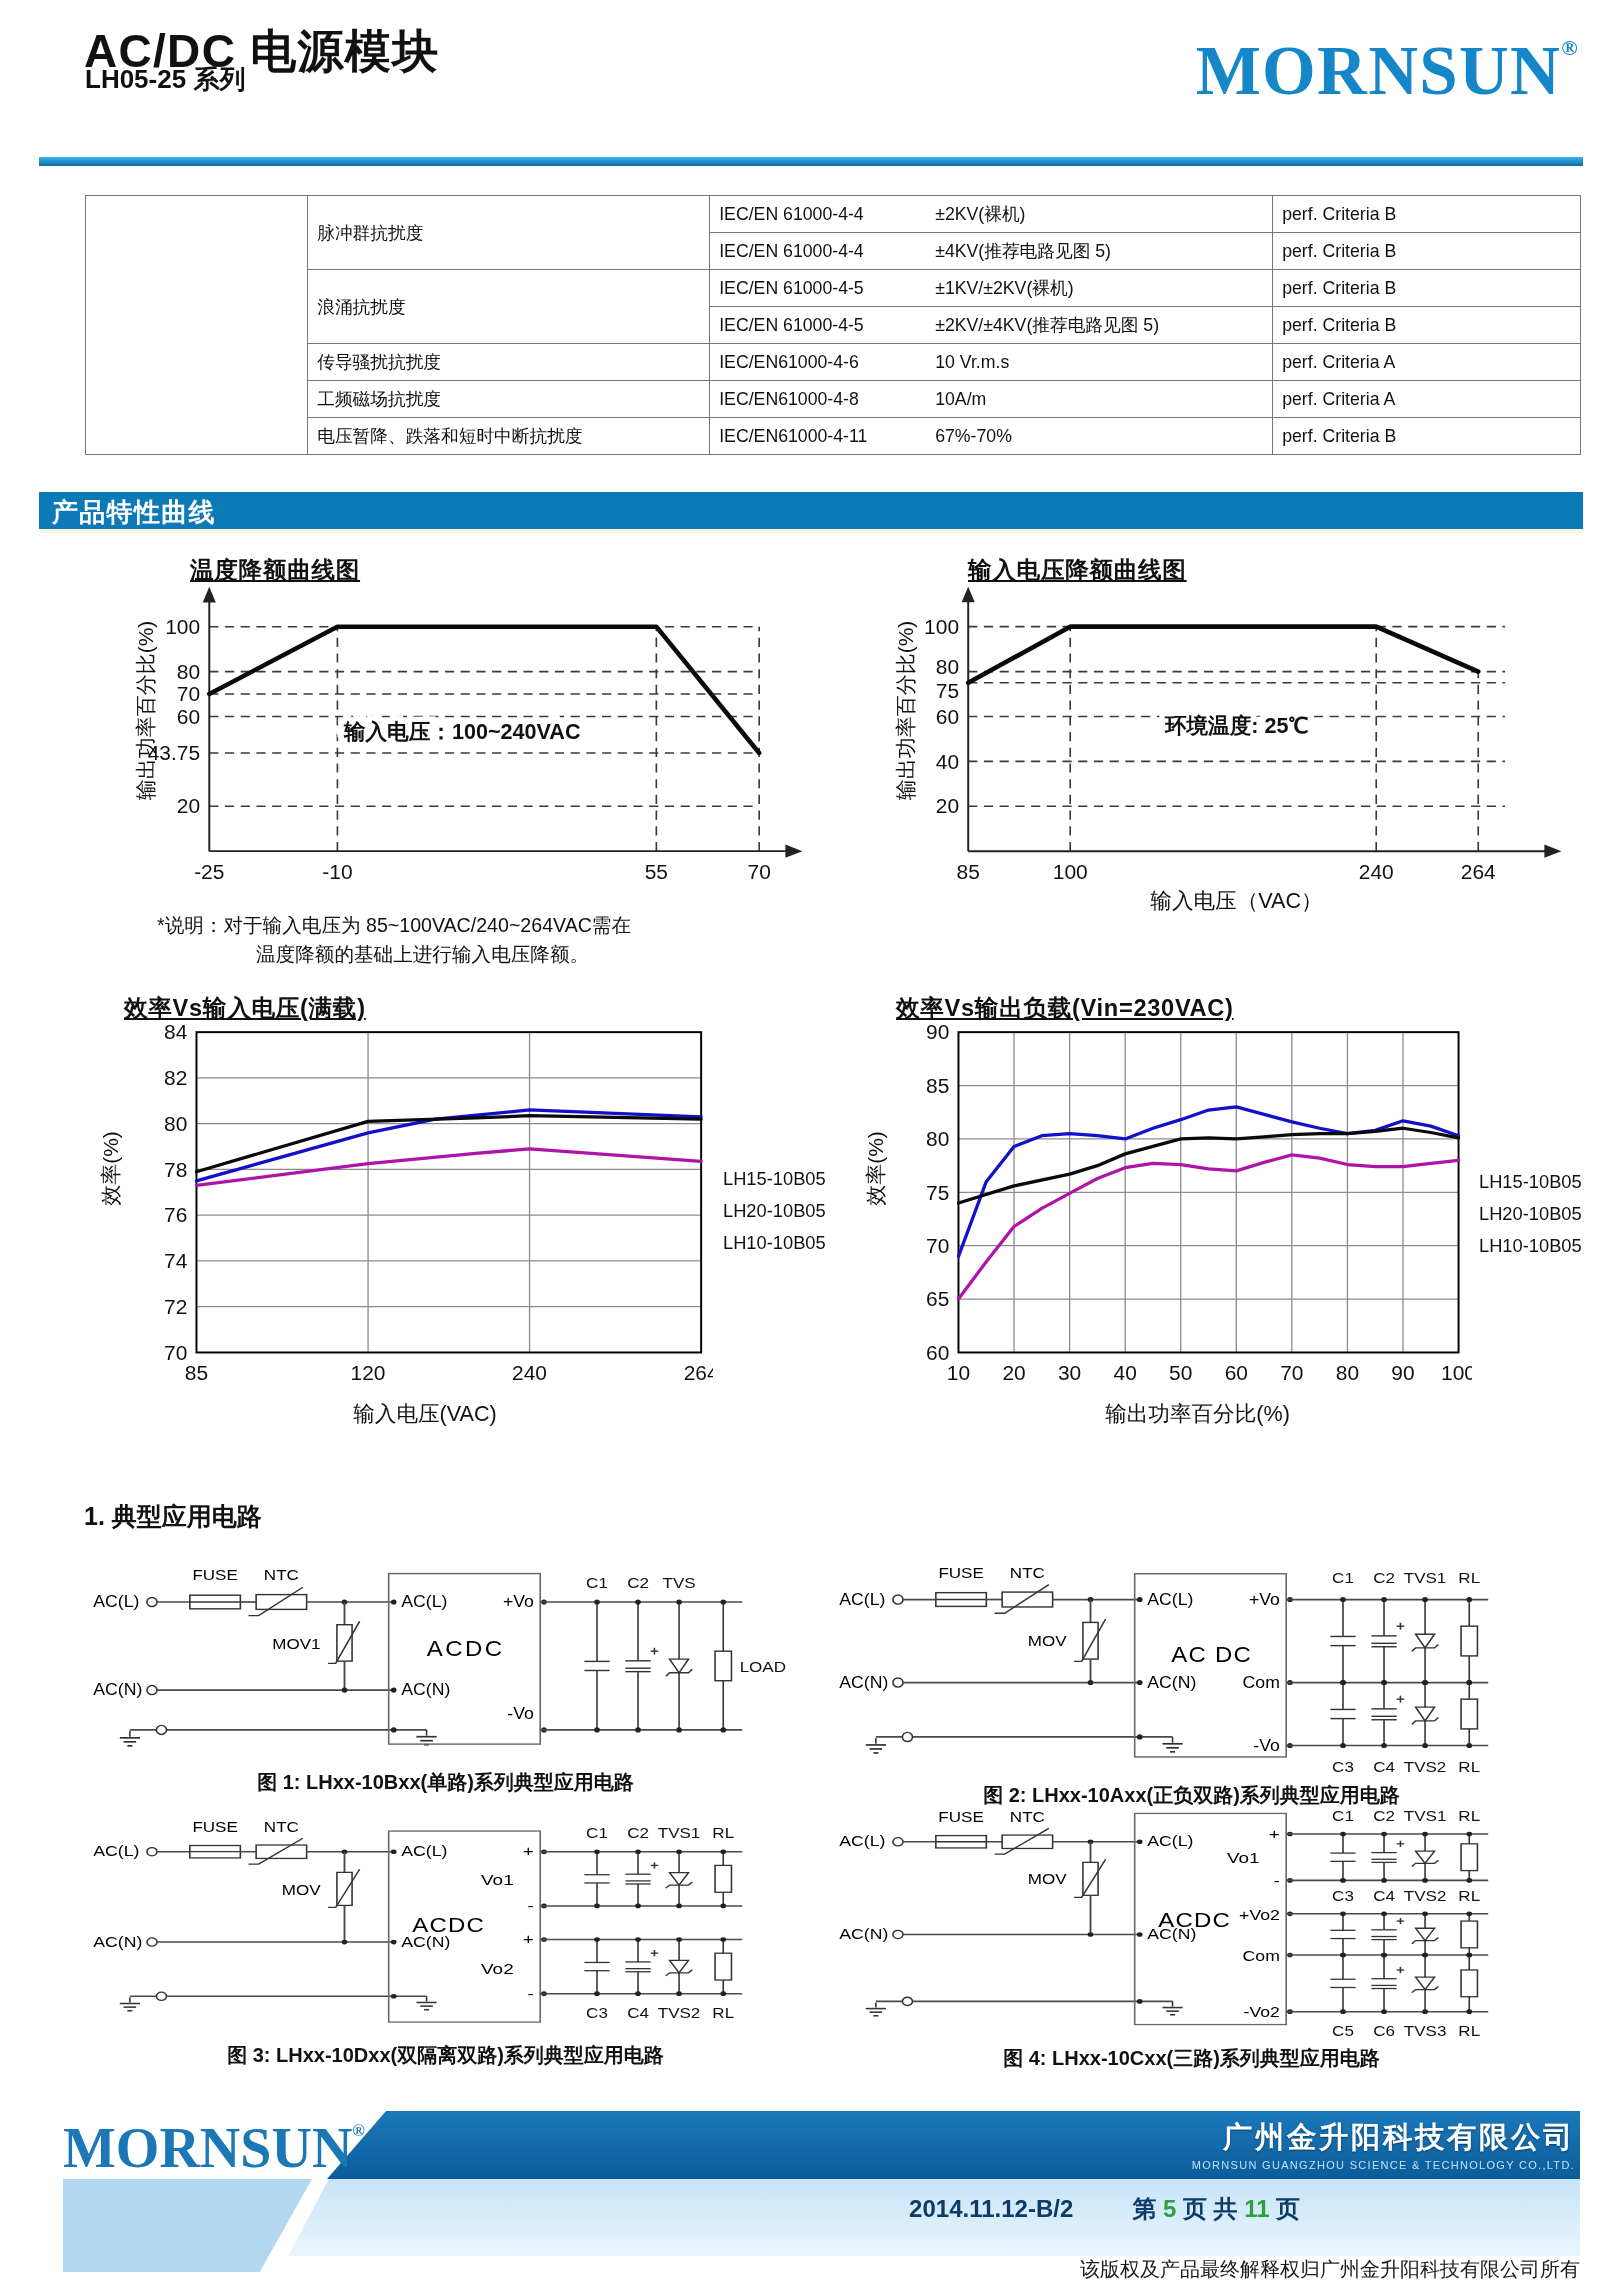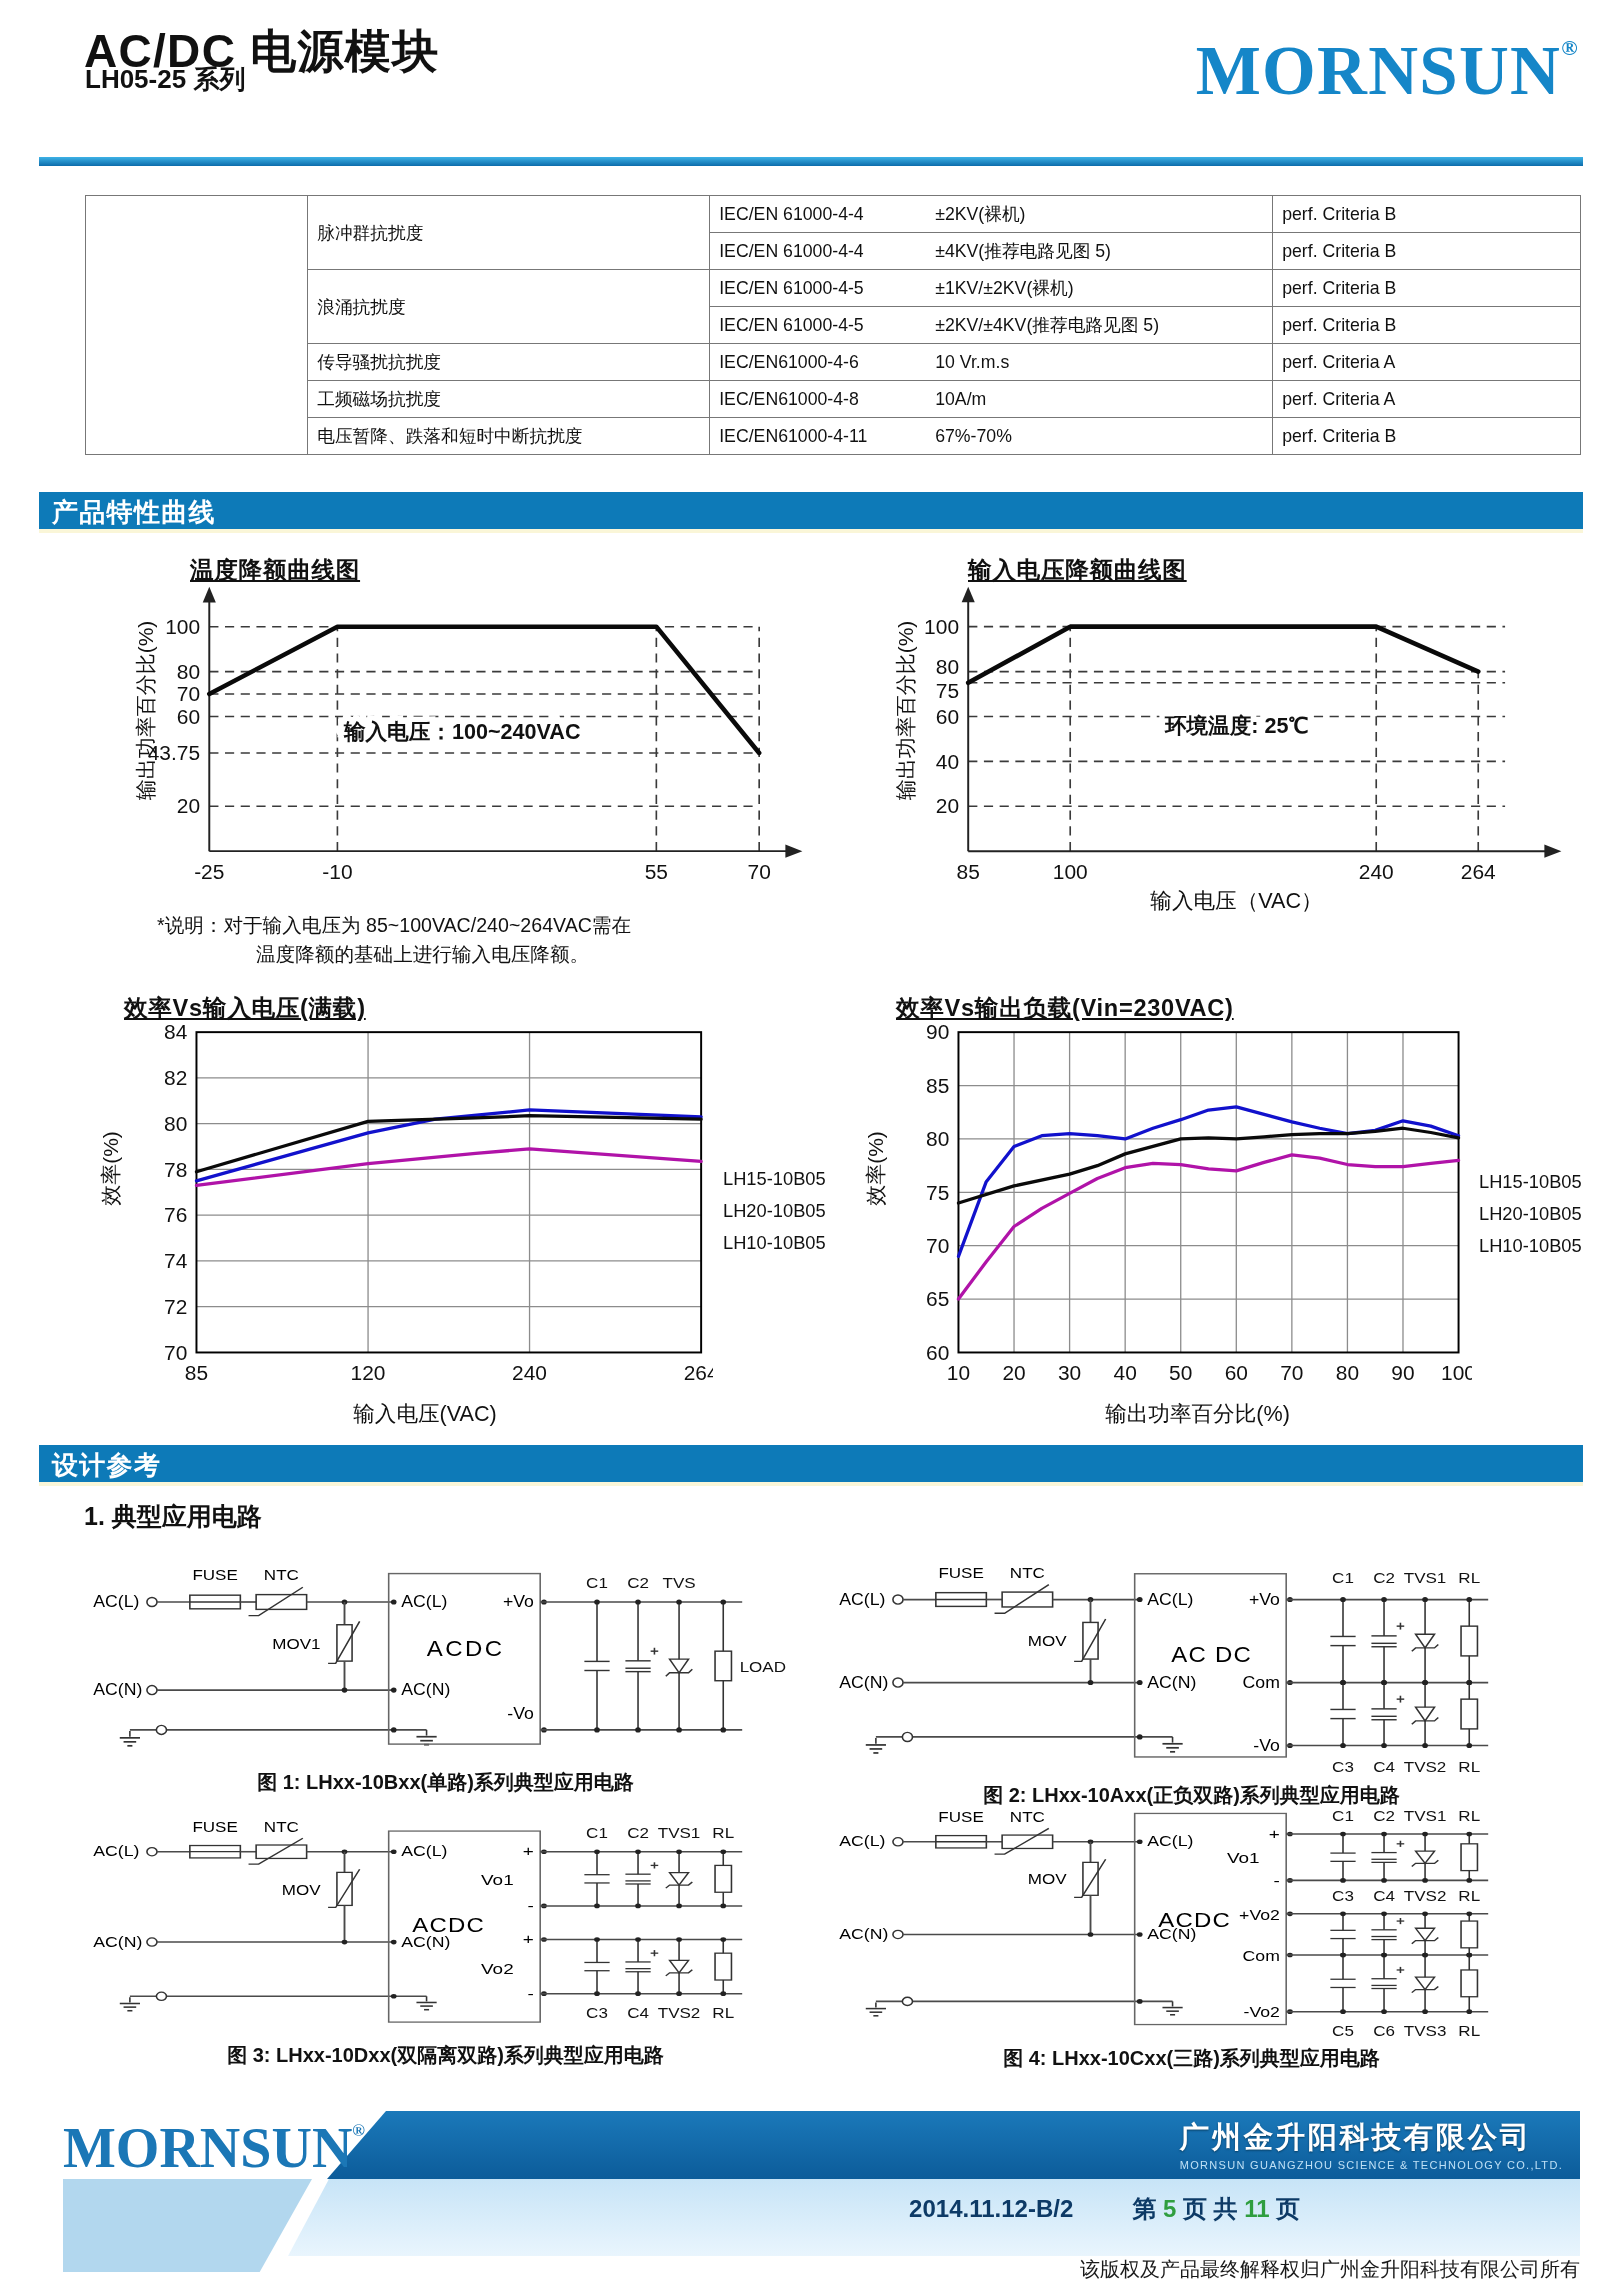--- a/index.html
+++ b/index.html
@@ -34,21 +34,21 @@
   .note{position:absolute;font-size:19.6px;line-height:1.5;}
   .note .ind{margin-left:99px;}
   
   .fig{position:absolute;}
   .ccap{position:absolute;width:707px;text-align:center;font-size:20px;font-weight:bold;}
   .fig svg text{font-family:"Liberation Sans",sans-serif;}
   
   .f-dark{position:absolute;left:327px;top:2111px;width:1253px;height:68px;
           background:linear-gradient(#1b79ba,#0c5c9a);
           clip-path:polygon(59px 0,100% 0,100% 100%,0 100%);}
-  .f-dark .inner{position:absolute;right:17px;top:6.5px;text-align:left;}
+  .f-dark .inner{position:absolute;right:5px;top:6.5px;text-align:right;}
   .f-company-cn{font-size:29.4px;font-weight:bold;color:#fff;letter-spacing:2.6px;
                 text-shadow:0 1.3px 2px #083e63;}
   .f-company-en{font-size:11px;color:#bfe0f5;letter-spacing:1.3px;margin-top:1.3px;}
   .f-light{position:absolute;left:288px;top:2179px;width:1292px;height:77px;
            background:linear-gradient(#c7e4f7,#e9f5fd);
            clip-path:polygon(41px 0,100% 0,100% 100%,0 100%);}
   .f-light .inner{position:absolute;right:280px;top:14.4px;font-size:24px;font-weight:bold;color:#0d3a66;}
   .f-light .green{color:#2f9e3f;padding:0 6.5px;}
   .f-para{position:absolute;left:63px;top:2179px;width:249px;height:93px;background:#b2d7ee;
           clip-path:polygon(0 0,100% 0,79% 100%,0 100%);}
@@ -261,21 +261,20 @@
       </svg>
     <div class="vlab" style="left:-7.9px;top:314px">效率(%)</div>
     <div class="legend" style="left:609px;top:174px">
       <div>LH15-10B05</div>
       <div>LH20-10B05</div>
       <div>LH10-10B05</div>
     </div>
     <div class="xlab" style="left:92px;top:407px;width:471px">输出功率百分比(%)</div>
   </div>
 
-  <div class="band" style="top:1445px">设计参考</div>
   <div class="design-sub">1. 典型应用电路</div>
 
   <div class="fig" style="left:92px;top:1548px">
     <svg width="707" height="216" viewBox="0 0 1120 380" preserveAspectRatio="none">
       <defs>
         <g id="sym-term">
             <circle r="8" fill="#fff" stroke="#333" stroke-width="2.5"></circle>
           </g>
         <g id="sym-fuse">
             <rect x="-40" y="-12" width="80" height="24" fill="#fff" stroke="#333" stroke-width="2.5"></rect>

